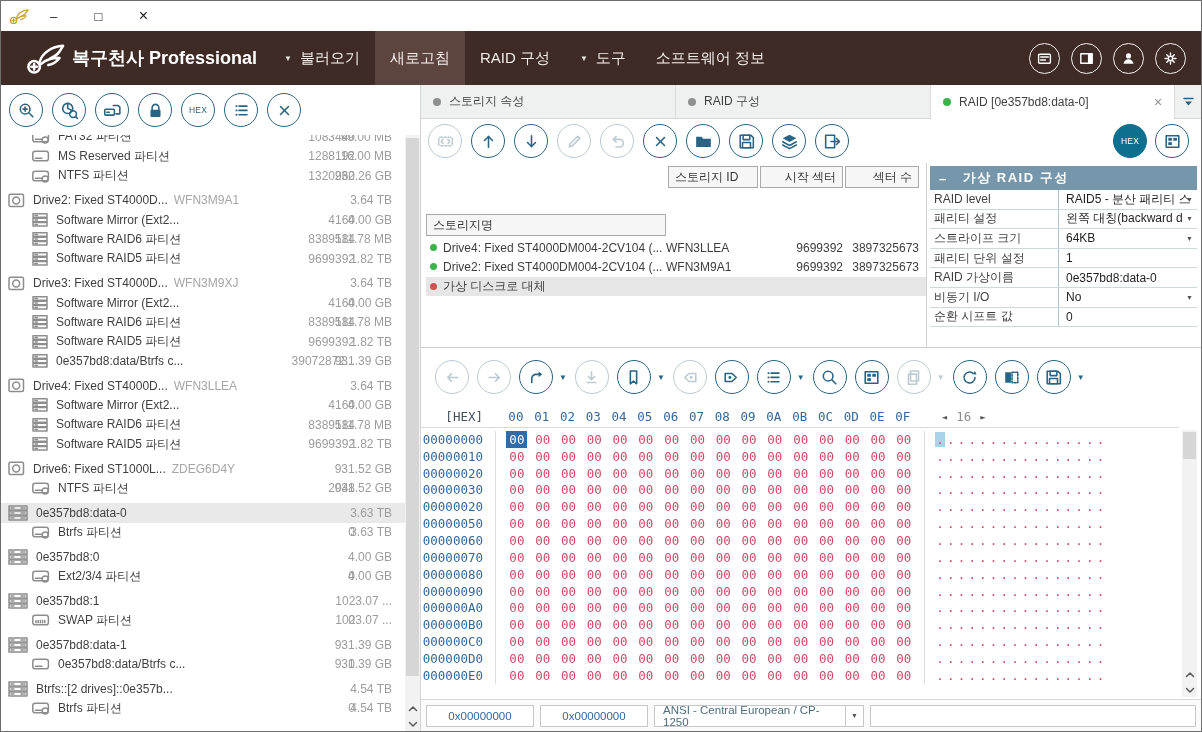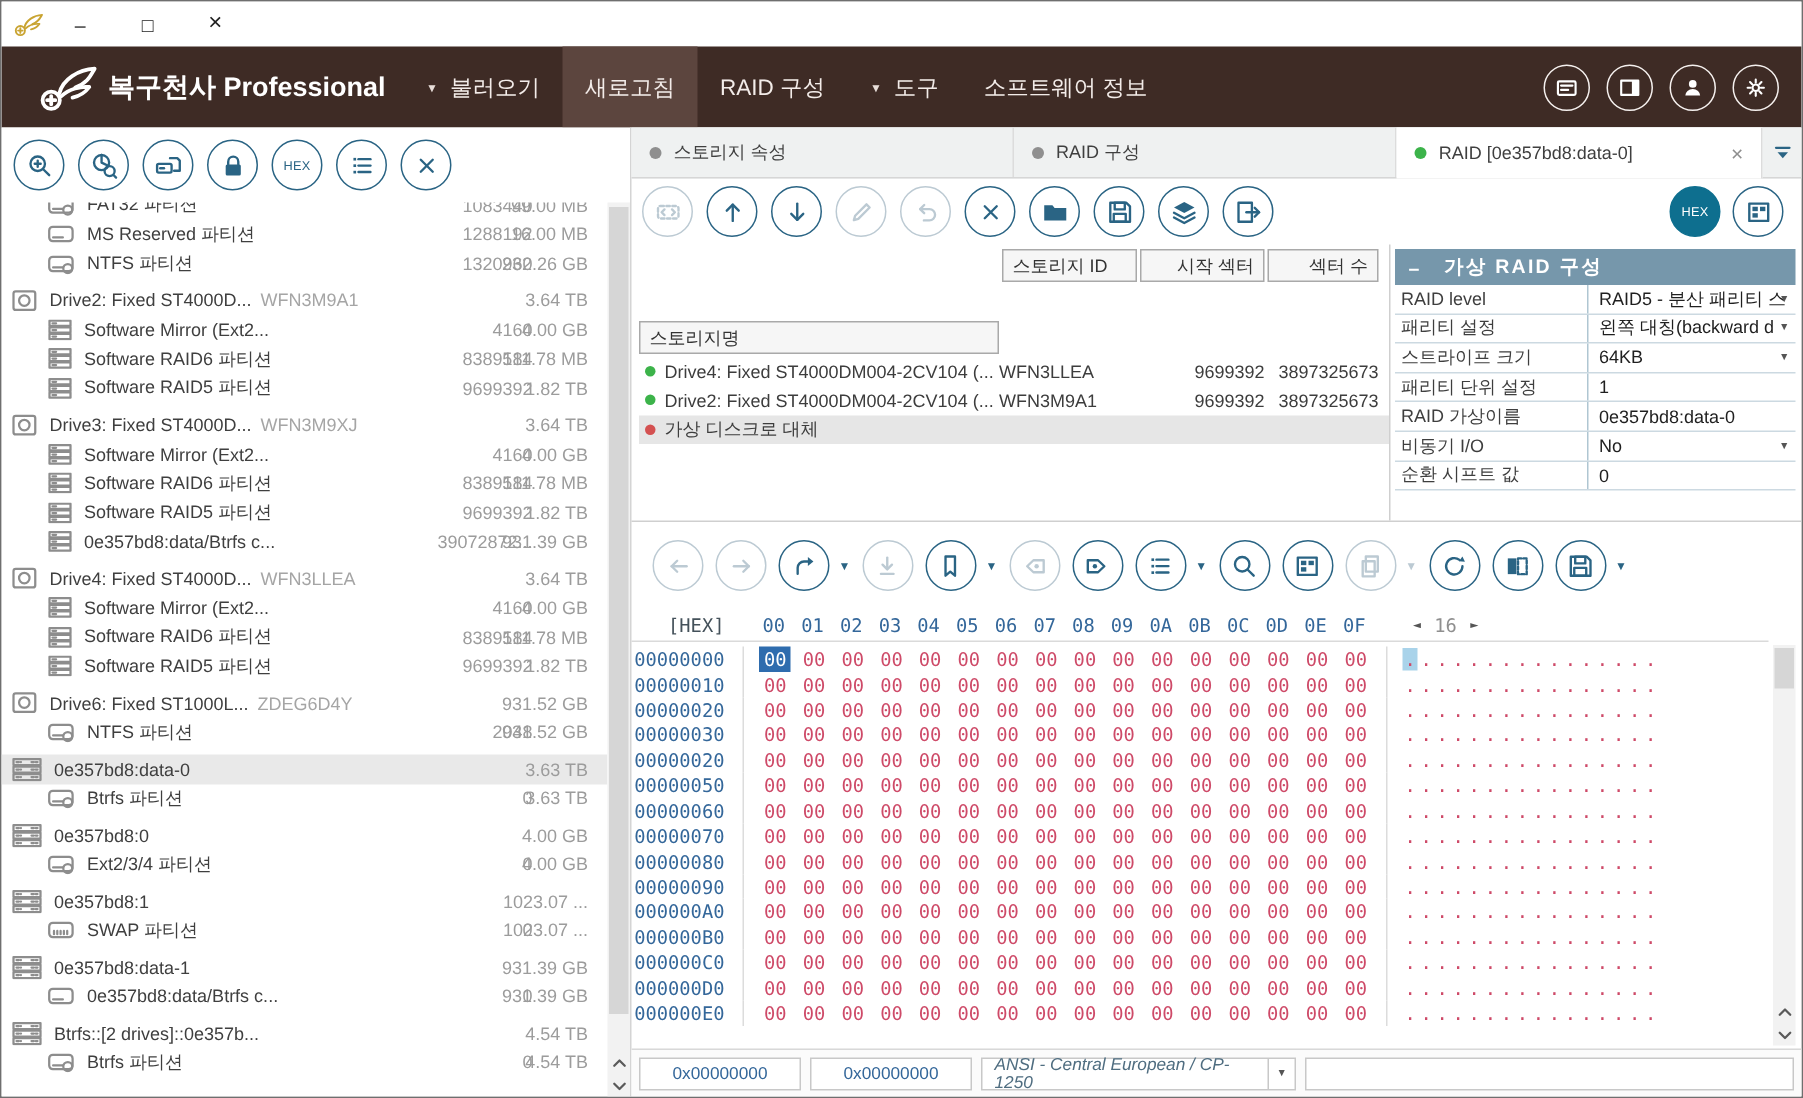--- a/index.html
+++ b/index.html
@@ -1567,21 +1567,21 @@
                   <path d="M1.5 1.5 5 5l3.5-3.5" stroke-width="1.8"></path>
                 </svg>
               </span>
           </div>
         </div>
       </div>
 
       <div class="statusbar" id="statusbar">
           <div class="sb-box sb-blue" style="width: 108px;">0x00000000</div>
           <div class="sb-box sb-blue" style="width: 108px;">0x00000000</div>
-          <div class="sb-box sb-combo" style="width: 210px; font-style: italic;">
+          <div class="sb-box sb-combo" style="width: 210px;">
             <span>ANSI - Central European / CP-1250</span>
             <span class="cbar">▼</span>
           </div>
           <div class="sb-box sb-last"></div>
         </div>
 
     </div>
   </div>
 </div>
 

